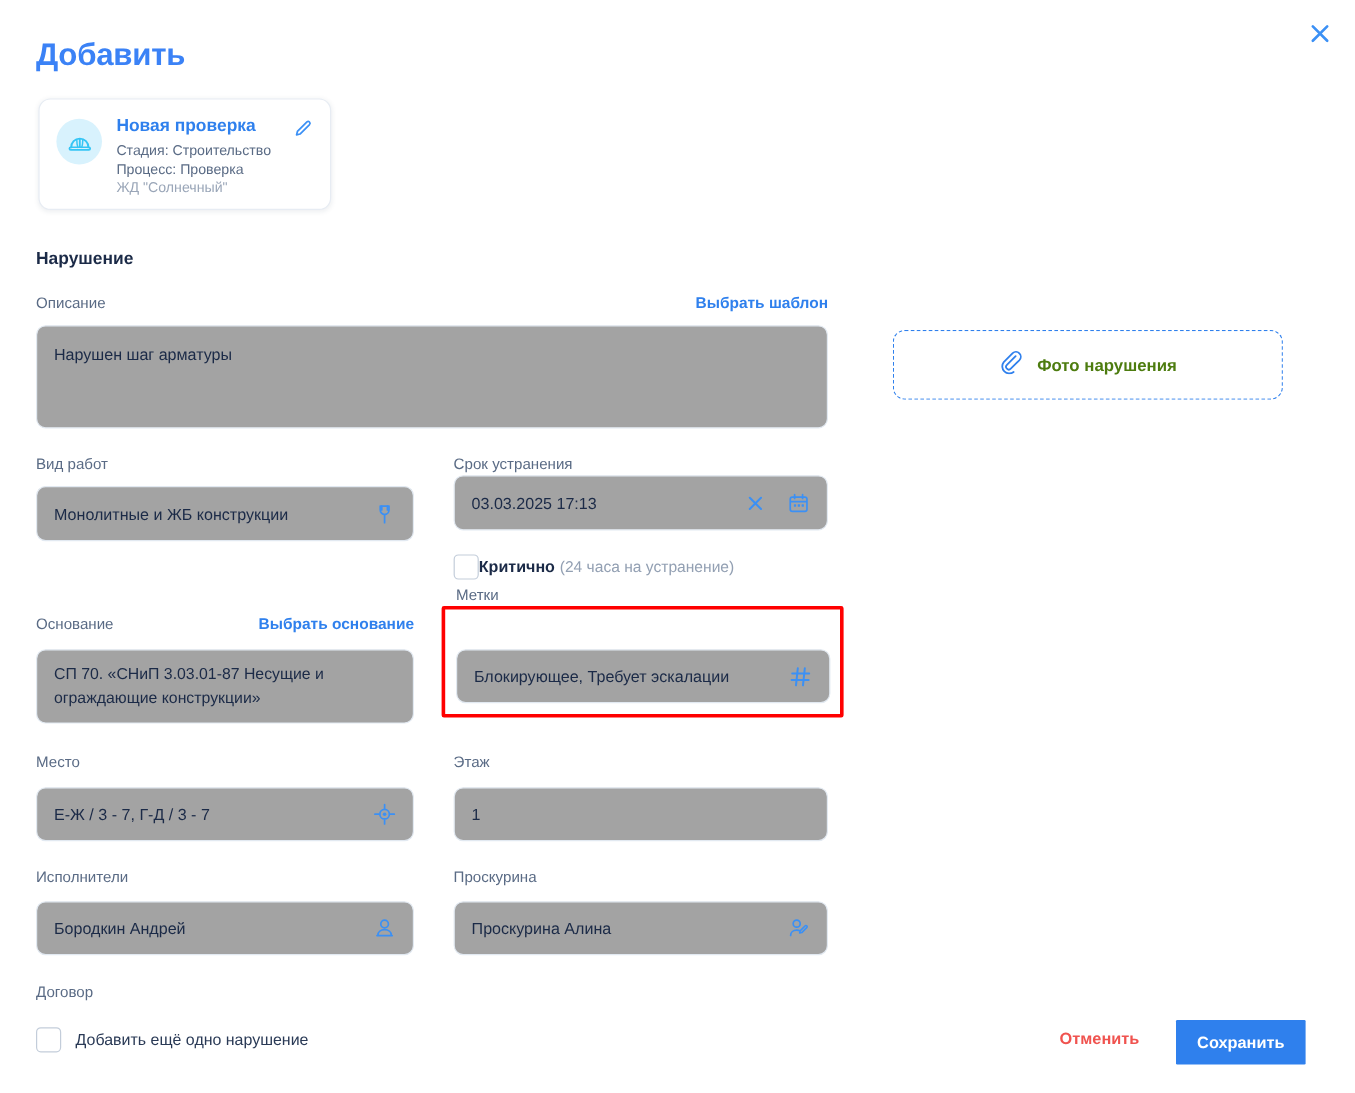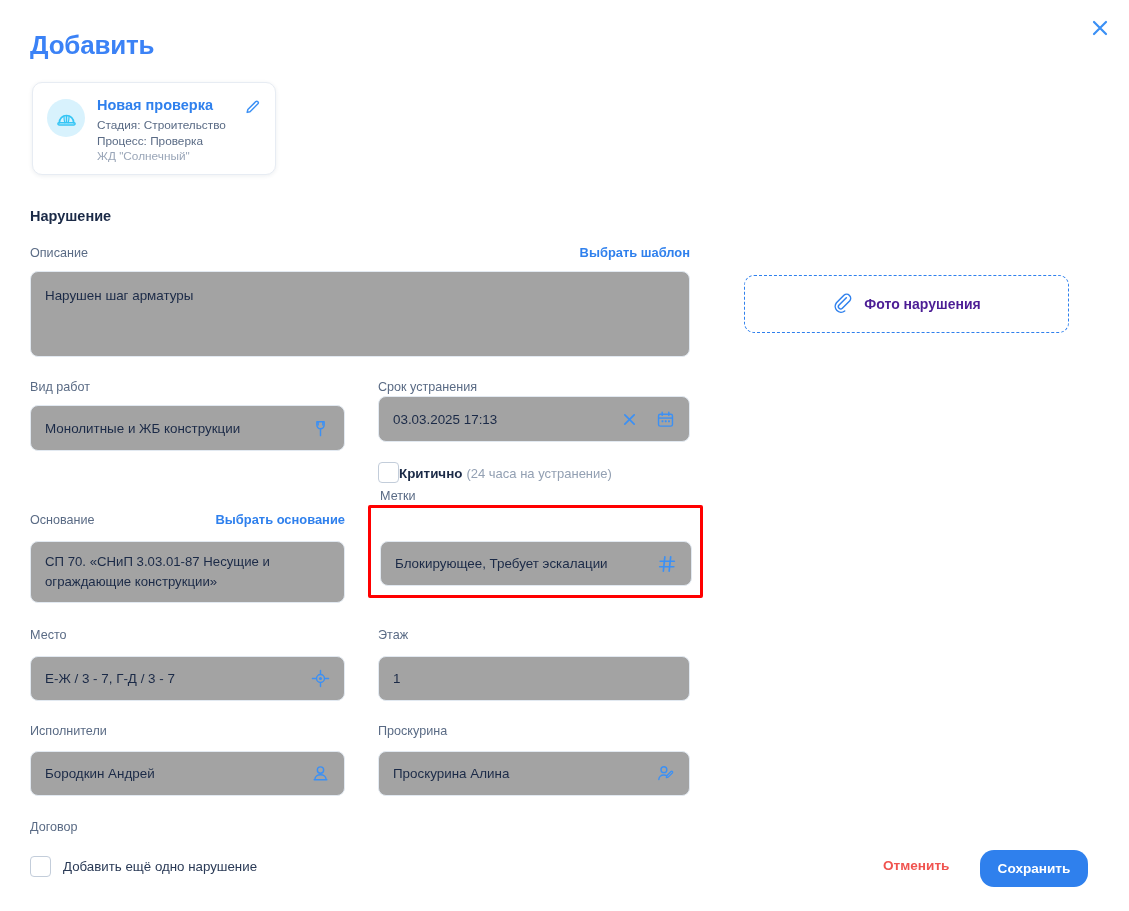--- a/index.html
+++ b/index.html
@@ -163,21 +163,21 @@
     border: 1.6px dashed #2f80ed;
     border-radius: 10px;
     background: #fff;
     display: flex;
     align-items: center;
     justify-content: center;
     gap: 11px;
     cursor: pointer;
   }
   #photo-box .photo-label {
-    color: #4c1d95;
+    color: #4d7c0f;
     font-size: 14px;
     font-weight: bold;
   }
 
   #work-label { left: 30px; top: 379px; }
   #work-box   { left: 30px; top: 405px; width: 315px; height: 46px; }
 
   #term-label { left: 378px; top: 379px; }
   #term-box   { left: 378px; top: 396px; width: 312px; height: 46px; }
 
@@ -248,21 +248,21 @@
     font-family: inherit;
   }
   #save-btn {
     left: 980px; top: 850px;
     width: 108px; height: 37px;
     background: #2f80ed;
     color: #ffffff;
     font-size: 13.6px;
     font-weight: bold;
     border: none;
-    border-radius: 14px;
+    border-radius: 1px;
     cursor: pointer;
     font-family: inherit;
   }
 </style>
 </head>
 <body>
 
 <button class="close-btn">
   <span>
     <svg width="20" height="20" viewBox="0 0 20 20" fill="none">

